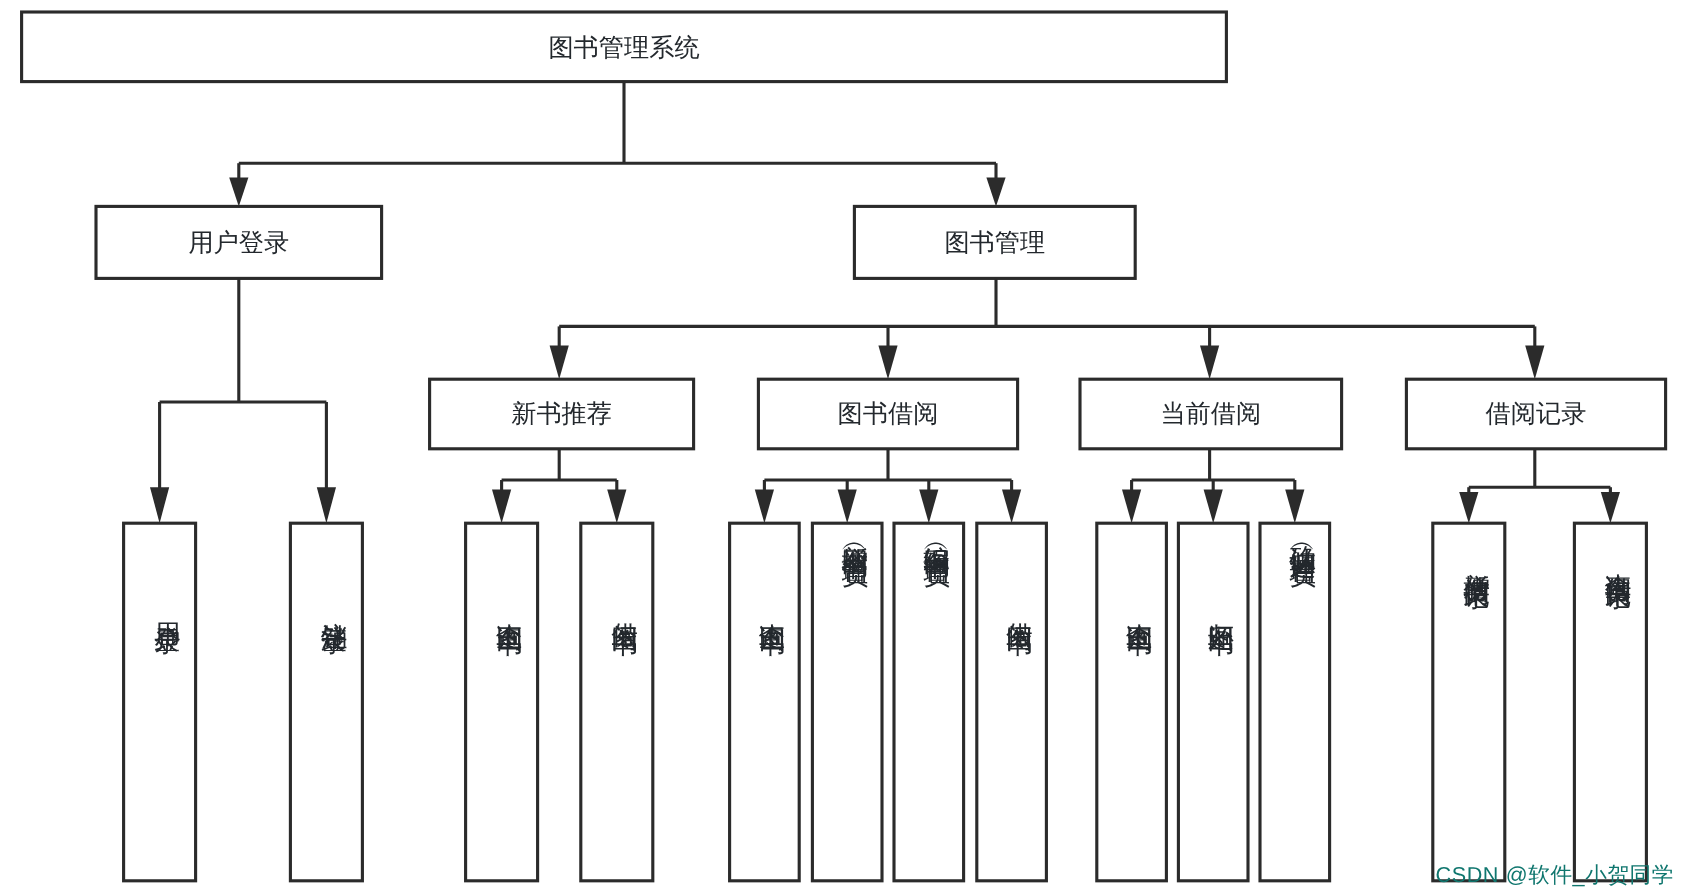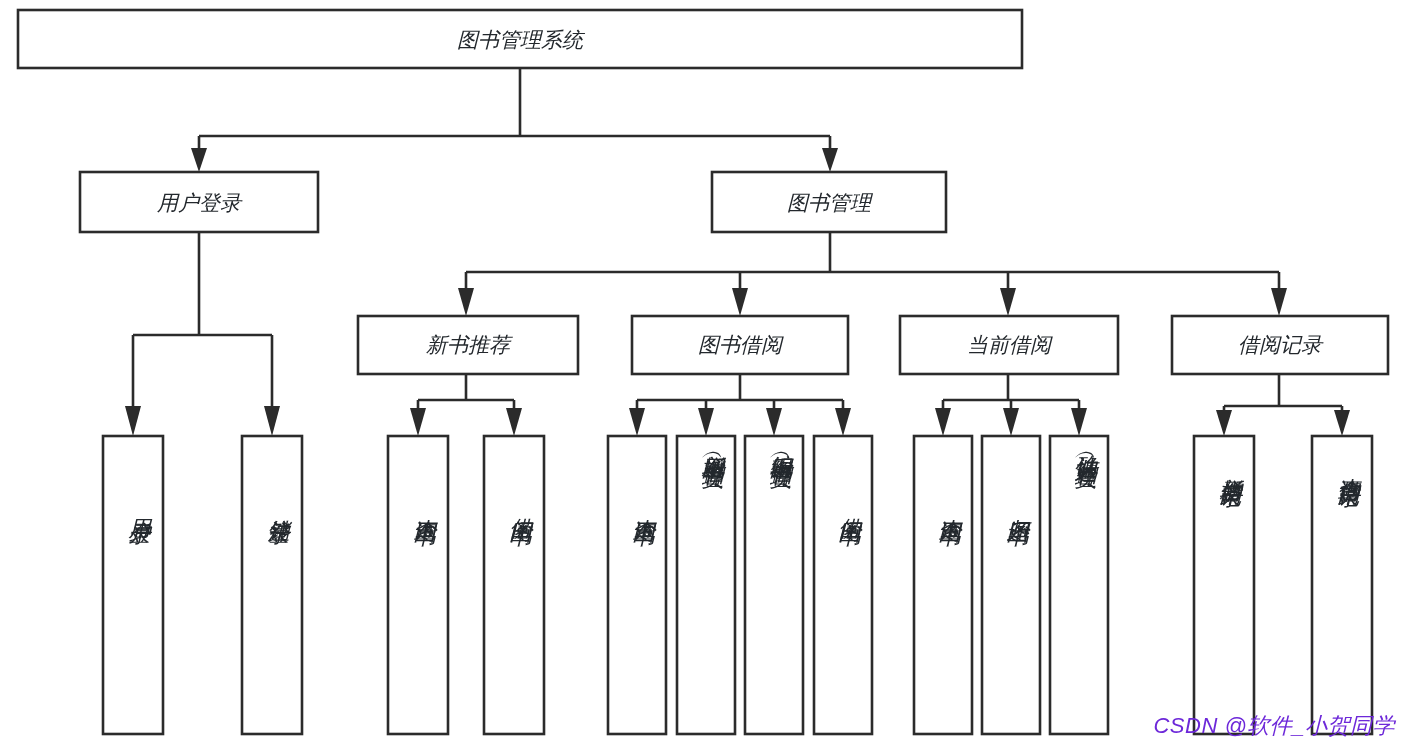--- a/index.html
+++ b/index.html
@@ -12,21 +12,20 @@
     height: 747px;
     font-family: "Liberation Sans", "DejaVu Sans", sans-serif;
     overflow: hidden;
     position: relative;
   }
   #diagram-root {
     position: relative;
     width: 1405px;
     height: 747px;
     background: #ffffff;
-    font-style: italic;
   }
   svg#tree-svg {
     position: absolute;
     left: 0;
     top: 0;
     width: 1405px;
     height: 747px;
     display: block;
   }
   .node-box {
@@ -58,22 +57,22 @@
     text-anchor: middle;
     writing-mode: vertical-rl;
     glyph-orientation-vertical: 0;
     letter-spacing: 2px;
   }
   .watermark-text {
     position: absolute;
     right: 10px;
     bottom: 6px;
     font-family: "Liberation Sans", "DejaVu Sans", sans-serif;
-    font-size: 22px;
-    color: #6d28d9;
+    font-size: 18px;
+    color: #0f766e;
     white-space: nowrap;
     pointer-events: none;
     letter-spacing: 0.5px;
   }
 </style>
 </head>
 <body>
 
 <div id="diagram-root">
 

